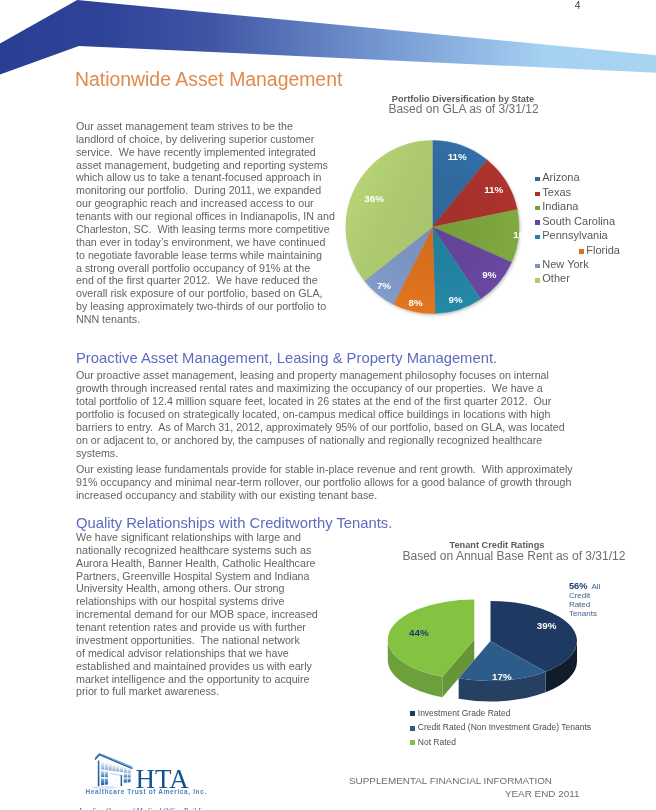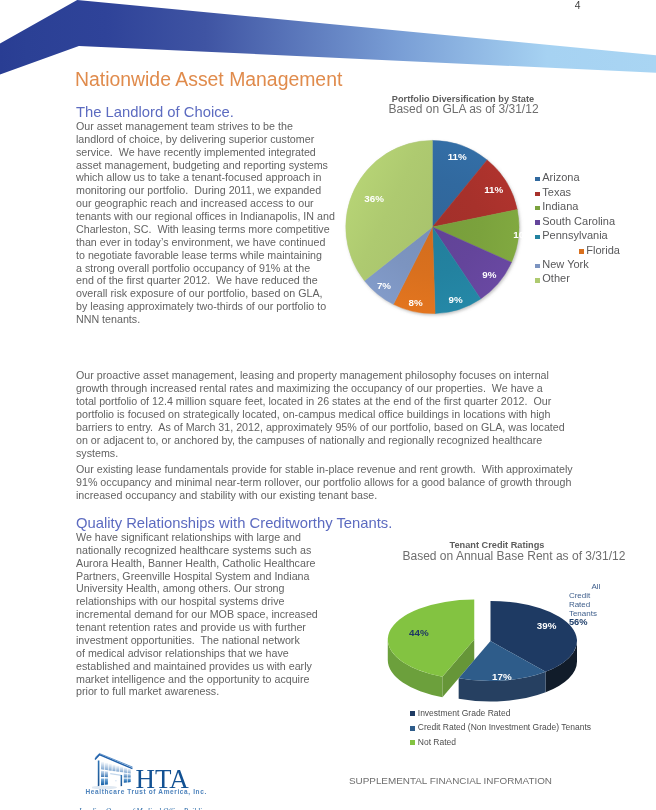--- a/index.html
+++ b/index.html
@@ -22,21 +22,21 @@
   .chart-title{position:absolute;text-align:center;font-size:9.2px;font-weight:bold;color:#5d5d5d;
                white-space:nowrap;line-height:11px;letter-spacing:0.01px;}
   .chart-sub{position:absolute;text-align:center;font-size:12px;color:#6e6e6e;white-space:nowrap;line-height:11px;}
   .legend-item{position:absolute;font-size:11px;color:#58585a;white-space:nowrap;line-height:8px;}
   .legend-item.lg2{font-size:8.5px;color:#4d4d4d;}
   .lg2 .legend-swatch{width:5.2px;height:5px;margin-right:2.6px;}
   .legend-swatch{width:4.6px;height:4.4px;display:inline-block;margin-right:2.3px;position:relative;top:0.3px;}
   .pielabel{position:absolute;font-size:9.8px;font-weight:bold;color:#ffffff;white-space:nowrap;
             transform:translate(-50%,-50%);line-height:9.3px;}
   .pielabel.dark{color:#1f3864;}
-  #ann-val{position:absolute;font-size:9.3px;font-weight:bold;color:#22416c;white-space:nowrap;line-height:9px;margin-top:36px;}
+  #ann-val{position:absolute;font-size:9.3px;font-weight:bold;color:#22416c;white-space:nowrap;line-height:9px;}
   .ann-note{position:absolute;font-size:8.0px;color:#3f5f8c;white-space:nowrap;line-height:9px;}
 
   
   .footer-line{position:absolute;font-size:9.9px;color:#6e6e6e;white-space:nowrap;text-align:right;line-height:12px;}
   #logo-tag{position:absolute;font-size:6.5px;color:#4E83BC;white-space:nowrap;letter-spacing:0.62px;line-height:7px;font-weight:bold;}
   #logo-sub{position:absolute;font-size:7.6px;color:#2E6CA8;white-space:nowrap;font-style:italic;line-height:10px;
             font-family:"Liberation Serif",serif;}
   #logo-word{font-family:"Liberation Serif",serif;font-size:27px;color:#125193;line-height:27px;letter-spacing:0px;}
 </style>
 </head>
@@ -56,38 +56,38 @@
         <stop offset="1.000" stop-color="#A9D5F3"></stop>
       </linearGradient>
     </defs>
     <path id="banner-shape" fill="url(#bgrad)" d="M0 43.5 L77.2 0 L656 55.2 L656 72.7 L78.9 45.9 L0 74.4 Z"></path>
   </svg>
 
   <div id="pageno">4</div>
 
   <div id="page-title">Nationwide Asset Management</div>
 
-  <div class="sec-head" id="h-0" style="left:76px;top:103.5px;">The Landlord of Choice.</div>
   <div class="para" id="p-0-0" style="left:76px;top:119.9px;">Our asset management team strives to be the
 landlord of choice, by delivering superior customer
 service.  We have recently implemented integrated
 asset management, budgeting and reporting systems
 which allow us to take a tenant-focused approach in
 monitoring our portfolio.  During 2011, we expanded
 our geographic reach and increased access to our
 tenants with our regional offices in Indianapolis, IN and
 Charleston, SC.  With leasing terms more competitive
 than ever in today’s environment, we have continued
 to negotiate favorable lease terms while maintaining
 a strong overall portfolio occupancy of 91% at the
 end of the first quarter 2012.  We have reduced the
 overall risk exposure of our portfolio, based on GLA,
 by leasing approximately two-thirds of our portfolio to
 NNN tenants.</div>
 
+  <div class="sec-head" id="h-1" style="left:76px;top:349.7px;">Proactive Asset Management, Leasing &amp; Property Management.</div>
   <div class="para" id="p-1-0" style="left:76px;top:369.4px;">Our proactive asset management, leasing and property management philosophy focuses on internal
 growth through increased rental rates and maximizing the occupancy of our properties.  We have a
 total portfolio of 12.4 million square feet, located in 26 states at the end of the first quarter 2012.  Our
 portfolio is focused on strategically located, on-campus medical office buildings in locations with high
 barriers to entry.  As of March 31, 2012, approximately 95% of our portfolio, based on GLA, was located
 on or adjacent to, or anchored by, the campuses of nationally and regionally recognized healthcare
 systems.</div>
   <div class="para" id="p-1-1" style="left:76px;top:463.3px;">Our existing lease fundamentals provide for stable in-place revenue and rent growth.  With approximately
 91% occupancy and minimal near-term rollover, our portfolio allows for a good balance of growth through
 increased occupancy and stability with our existing tenant base.</div>
@@ -264,14 +264,15 @@
       </g>
       <path d="M18.200000000000003 22.600000000000023 L29.599999999999994 24.399999999999977" fill="none" stroke="#c3d7ec" stroke-width="1.1"></path>
       <path d="M28.599999999999994 24 L30.099999999999994 24.100000000000023 L30.099999999999994 35 L28.599999999999994 35.200000000000045 Z" fill="url(#pil)"></path>
       <rect x="23.299999999999997" y="29" width="1.2" height="1.4" fill="#d6e3f2"></rect>
     </svg>
   <div id="logo-word" style="position:absolute;left:135.5px;top:765.5px;">HTA</div>
   <div id="logo-tag" style="left:85.5px;top:788.2px;">Healthcare Trust of America, Inc.</div>
   <div id="logo-sub" style="left:79px;top:807px;text-decoration:underline;">Leading Owner of Medical Office Buildings</div>
 
   <div class="footer-line" id="f1" style="left:0px;top:775px;width:552px;">SUPPLEMENTAL FINANCIAL INFORMATION</div>
+  <div class="footer-line" id="f2" style="left:0px;top:788.3px;width:579.4px;">YEAR END 2011</div>
 
 </div>
 
 </body></html>

